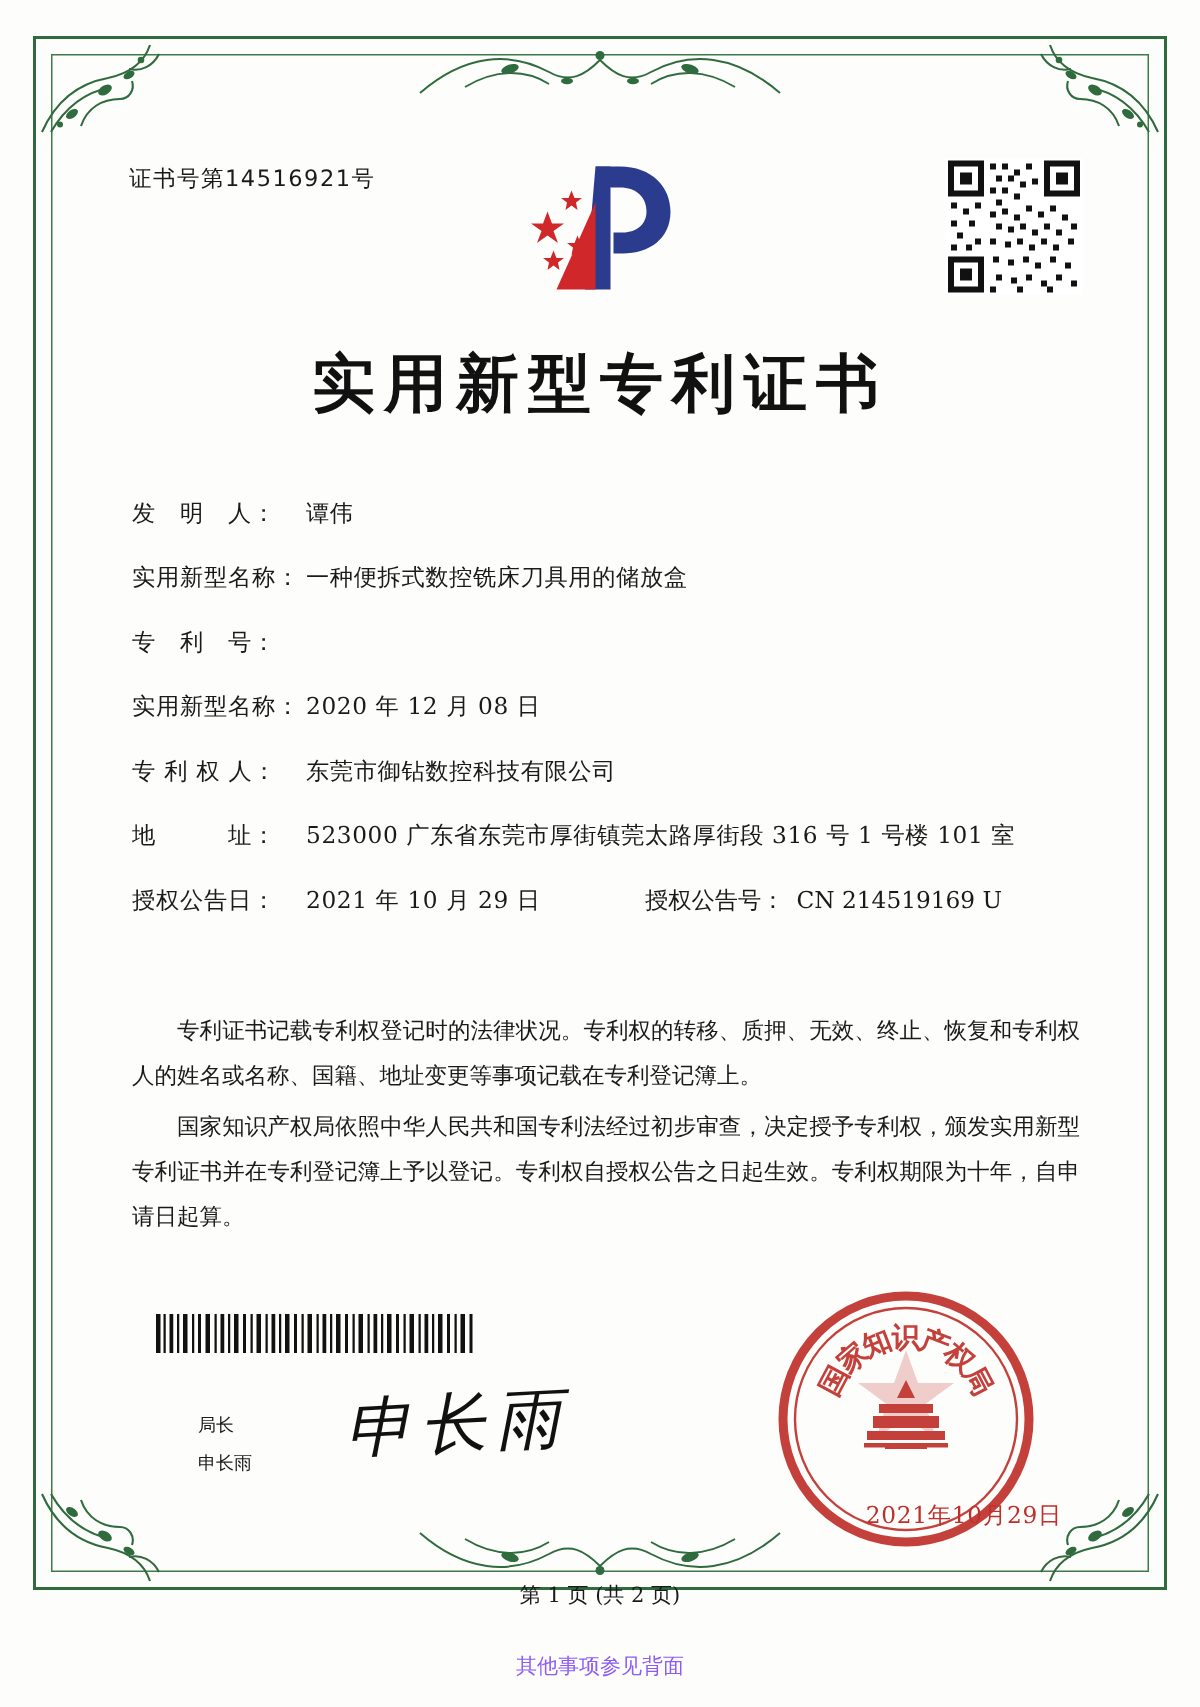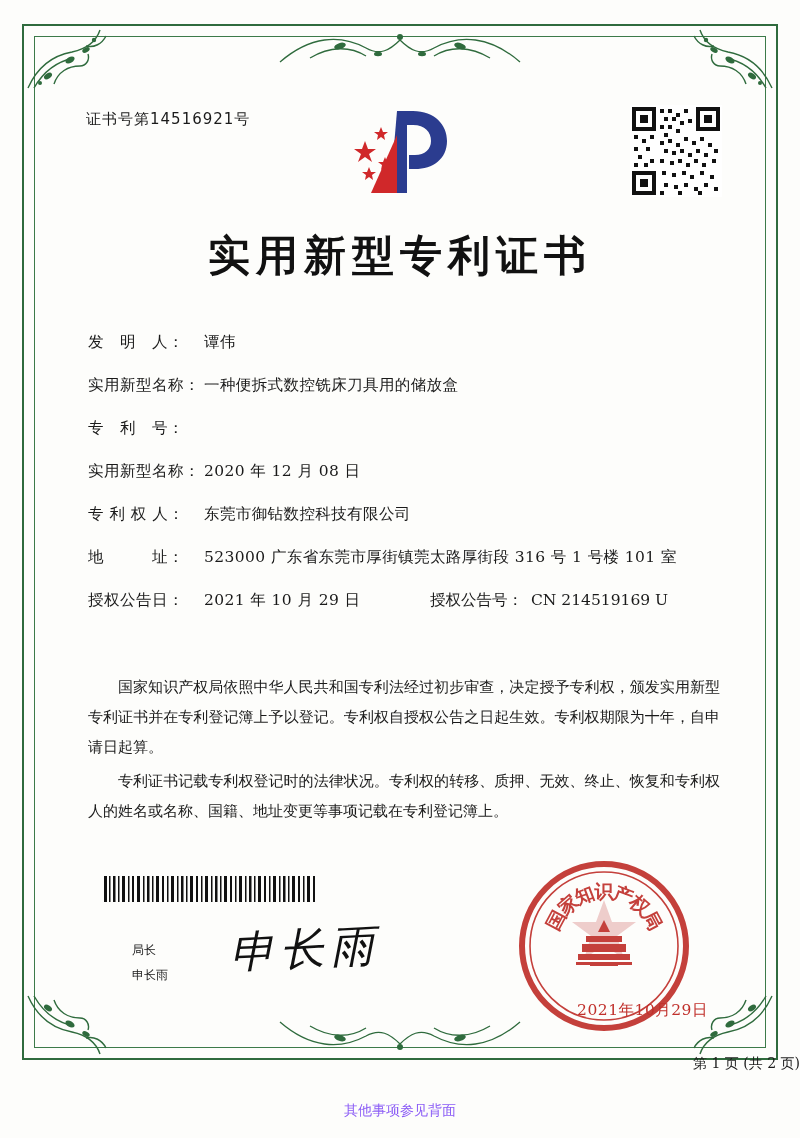--- a/index.html
+++ b/index.html
@@ -223,21 +223,21 @@
     font-size: 15.5px;
     letter-spacing: 0.5px;
   }
 
   
   .page-footer {
     position: absolute;
     left: 0;
     right: 0;
     top: 1055px;
-    text-align: right;
+    text-align: center;
     font-family: "DejaVu Serif", "Liberation Serif", serif;
     font-size: 14px;
   }
   .back-note {
     position: absolute;
     left: 0;
     right: 0;
     top: 1102px;
     text-align: center;
     font-family: "DejaVu Serif", "Liberation Serif", serif;
@@ -470,22 +470,22 @@
     </div>
     <div class="field-row inline2">
       <div class="field-label w1">授权公告日：</div>
       <div class="field-value" style="flex:0 0 200px;">2021 年 10 月 29 日</div>
       <div class="subfield-label">授权公告号：</div>
       <div class="subfield-value">CN 214519169 U</div>
     </div>
   </div>
 
   <div class="body-text">
+    <p>专利证书记载专利权登记时的法律状况。专利权的转移、质押、无效、终止、恢复和专利权人的姓名或名称、国籍、地址变更等事项记载在专利登记簿上。</p>
     <p>国家知识产权局依照中华人民共和国专利法经过初步审查，决定授予专利权，颁发实用新型专利证书并在专利登记簿上予以登记。专利权自授权公告之日起生效。专利权期限为十年，自申请日起算。</p>
-    <p>专利证书记载专利权登记时的法律状况。专利权的转移、质押、无效、终止、恢复和专利权人的姓名或名称、国籍、地址变更等事项记载在专利登记簿上。</p>
   </div>
 
   <div class="barcode">
     <svg viewBox="0 0 212 26" width="212" height="26" xmlns="http://www.w3.org/2000/svg">
       <g fill="#111">
         <rect x="0" y="0" width="3" height="26"></rect>
           <rect x="5" y="0" width="1.5" height="26"></rect>
         <rect x="9" y="0" width="2.5" height="26"></rect>
           <rect x="14" y="0" width="1.5" height="26"></rect>
         <rect x="18" y="0" width="3" height="26"></rect>

